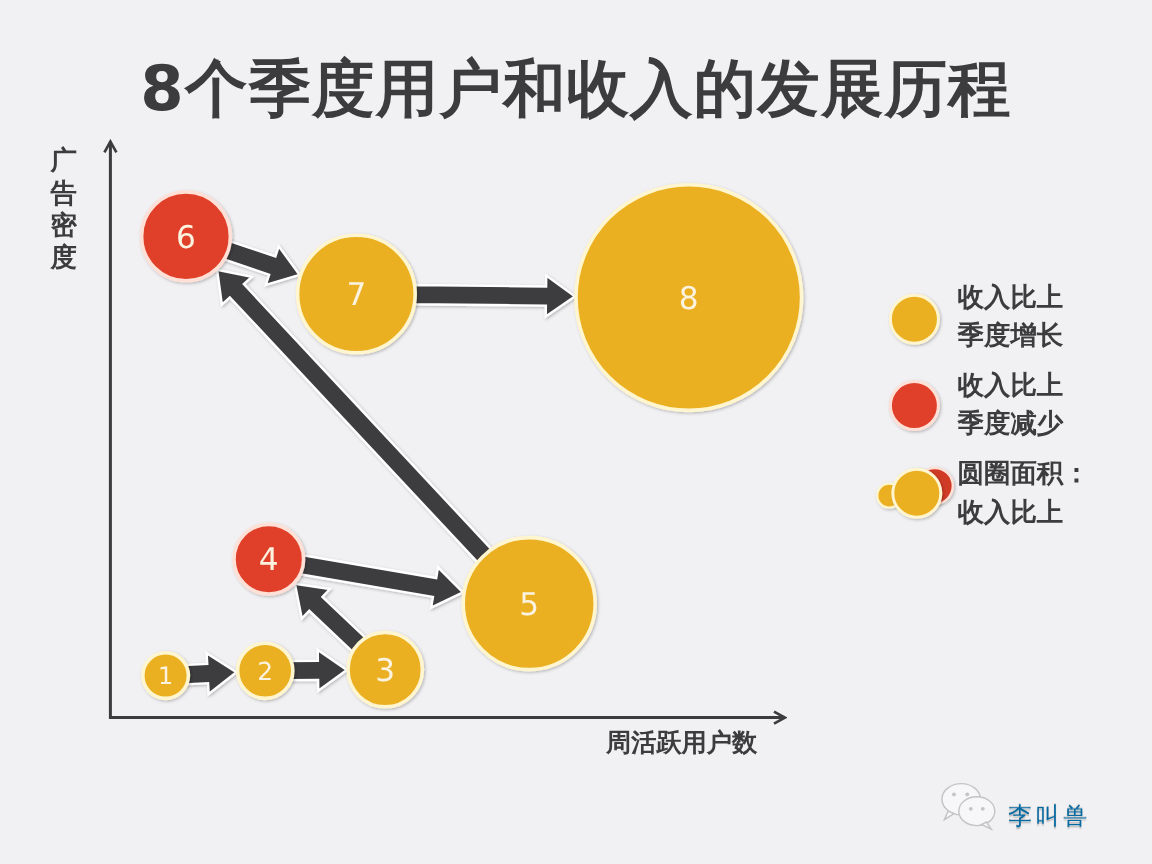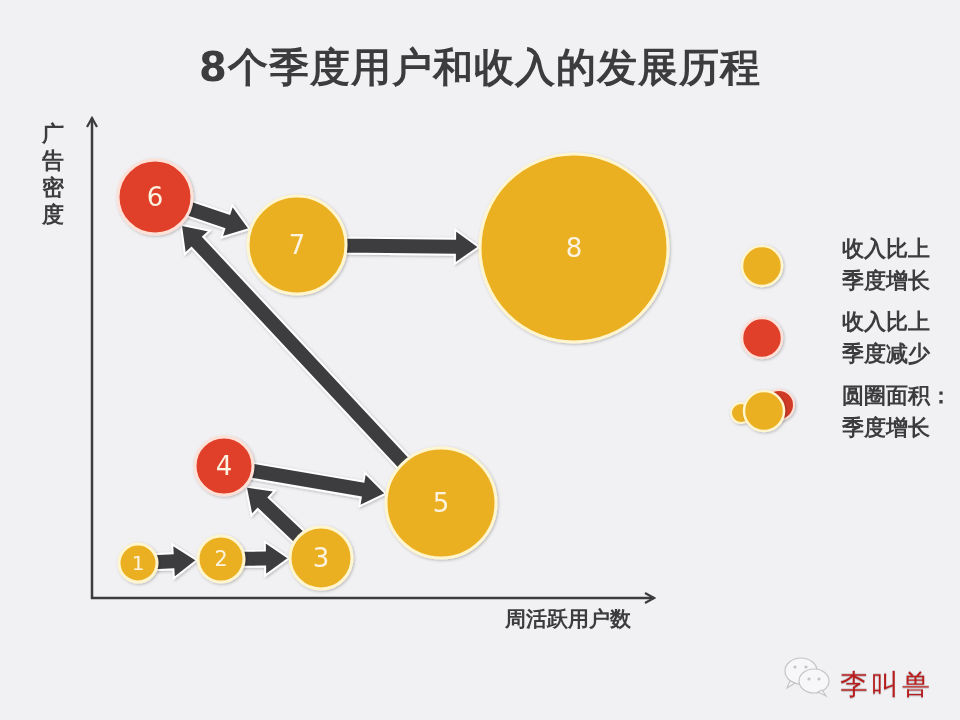--- a/index.html
+++ b/index.html
@@ -4,43 +4,43 @@
   <style>
     html, body { margin: 0; padding: 0; }
     body {
       width: 960px; height: 720px; overflow: hidden;
       background: #f1f0f2;
       font-family: "DejaVu Sans", sans-serif;
       position: relative;
     }
     .title {
       position: absolute; left: 0; top: 40px; width: 960px;
-      text-align: center; font-size: 40px; font-weight: bold;
+      text-align: center; font-size: 52px; font-weight: bold;
       color: #3c3b3d; letter-spacing: 1px;
     }
     .ylabel {
       position: absolute; left: 38px; top: 122px; width: 30px;
       font-size: 22px; font-weight: bold; color: #3c3b3d;
       line-height: 27px; text-align: center; font-family: Liberation Mono, monospace;
     }
     .xlabel {
       position: absolute; left: 505px; top: 605px;
       font-size: 21px; font-weight: bold; color: #3c3b3d;
     }
     svg.chart { position: absolute; left: 0; top: 0; }
     .legend-text {
       position: absolute; font-size: 22px; font-weight: bold;
-      color: #3c3b3d; line-height: 32px; white-space: pre-line; margin-left: 44px;
+      color: #3c3b3d; line-height: 32px; white-space: pre-line;
     }
     .watermark {
       position: absolute; left: 782px; top: 650px;
       display: flex; align-items: center; gap: 6px;
     }
     .watermark-text {
-      font-size: 28px; color: #b91c1c;
+      font-size: 20px; color: #0369a1;
       text-shadow: 0 1px 1px #b9b9bc, 0 -1px 0 #cfcfd2;
       letter-spacing: 3px;
       margin-top: 16px;
     }
   </style>
 </head>
 <body>
 
 <div class="title">8个季度用户和收入的发展历程</div>
 <div class="ylabel">广告密度</div>
@@ -113,21 +113,21 @@
       <circle cx="764" cy="411" r="20" fill="#ebb020" stroke="#fff5cf" stroke-width="2.5" filter="url(#sh)"></circle>
     </g>
   </g>
 </svg>
 
 <div class="legend-text" style="left:798px; top:233px;">收入比上
 季度增长</div>
 <div class="legend-text" style="left:798px; top:306px;">收入比上
 季度减少</div>
 <div class="legend-text" style="left:798px; top:380px;">圆圈面积：
-季度增长</div>
+收入比上</div>
 
 <div class="watermark">
   <svg width="52" height="44" viewBox="0 0 52 44">
     <g fill="#f7f7f9" stroke="#c4c4c7" stroke-width="1.2">
       <ellipse cx="19" cy="16" rx="16" ry="13"></ellipse>
       <path d="M8,26 L5,33 L13,28 Z"></path>
       <ellipse cx="32" cy="26" rx="15" ry="12"></ellipse>
       <path d="M40,35 L44,41 L36,37 Z"></path>
     </g>
     <g fill="#c4c4c7">

